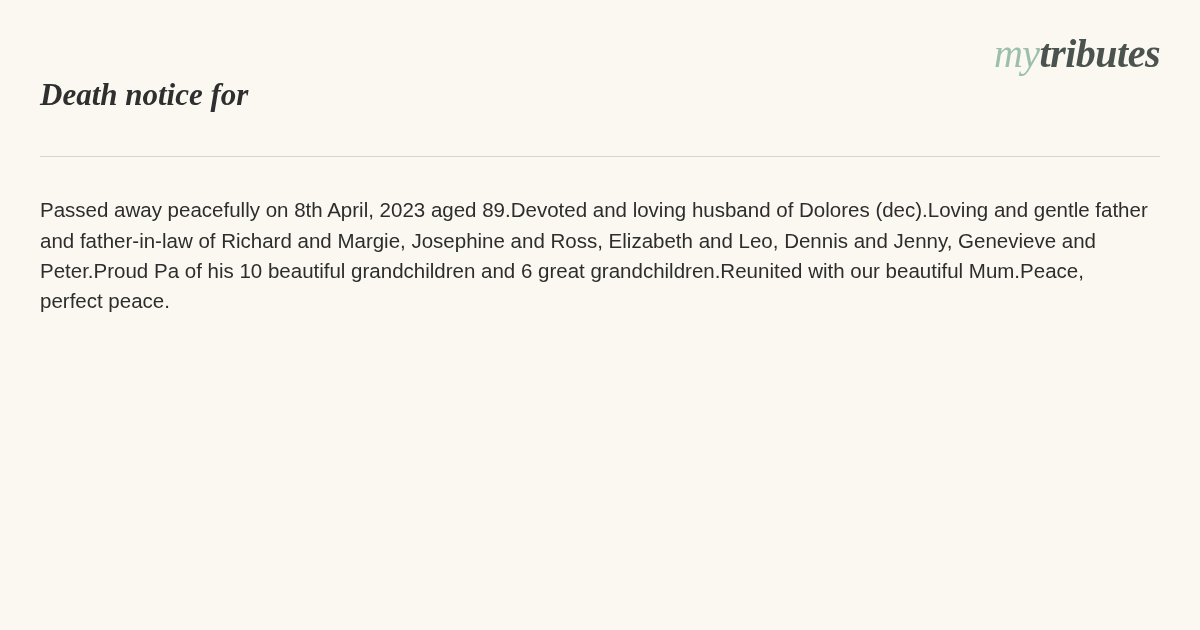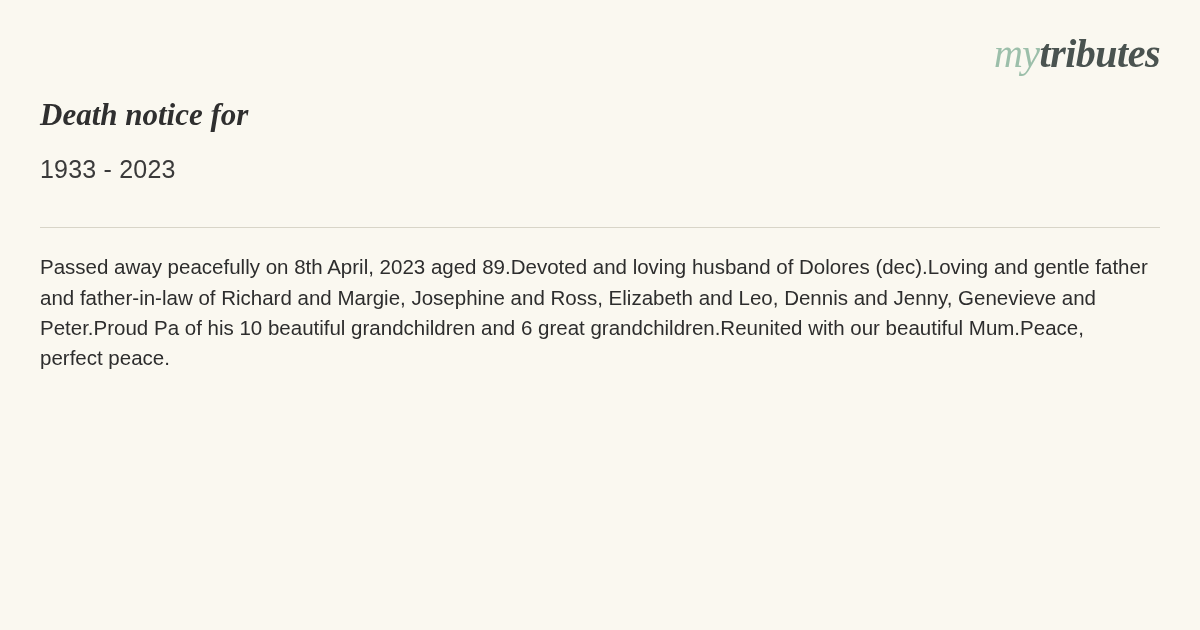--- a/index.html
+++ b/index.html
@@ -44,21 +44,21 @@
     left: 40px;
     top: 0;
     width: 1120px;
   }
   .eyebrow {
     font-family: "Liberation Serif", serif;
     font-style: italic;
     font-weight: 700;
     font-size: 31px;
     color: #2f2f2f;
-    margin-top: 96px;
+    margin-top: 76px;
     line-height: 1.2;
   }
   .name {
     font-family: "Liberation Serif", serif;
     font-weight: 700;
     font-size: 58px;
     line-height: 1.18;
     color: #262626;
     margin-top: 18px;
     letter-spacing: 0.2px;
@@ -73,21 +73,21 @@
     margin-top: 22px;
     letter-spacing: 0.2px;
   }
   .divider {
     margin-top: 43px;
     border-top: 1px solid #d8d5c8;
     width: 1120px;
     height: 0;
   }
   .notice-text {
-    margin-top: 24px;
+    margin-top: 38px;
     font-family: "Liberation Sans", sans-serif;
     font-size: 20.5px;
     line-height: 1.48;
     color: #2d2d2d;
     width: 1110px;
   }
 </style>
 </head>
 <body>
 
@@ -95,21 +95,20 @@
 
   <div class="brand">
     <span class="brand-my">my</span><span class="brand-tributes">tributes</span>
   </div>
 
   <div class="content">
 
     <div class="eyebrow">Death notice for</div>
 
 
-    <div class="years">1933 - 2023</div>
 
     <div class="divider"></div>
 
     <div class="notice-text">Passed away peacefully on 8th April, 2023 aged 89.Devoted and loving husband of Dolores (dec).Loving and gentle father and father-in-law of Richard and Margie, Josephine and Ross, Elizabeth and Leo, Dennis and Jenny, Genevieve and Peter.Proud Pa of his 10 beautiful grandchildren and 6 great grandchildren.Reunited with our beautiful Mum.Peace, perfect peace.</div>
 
   </div>
 
 </div>
 
 </body></html>

